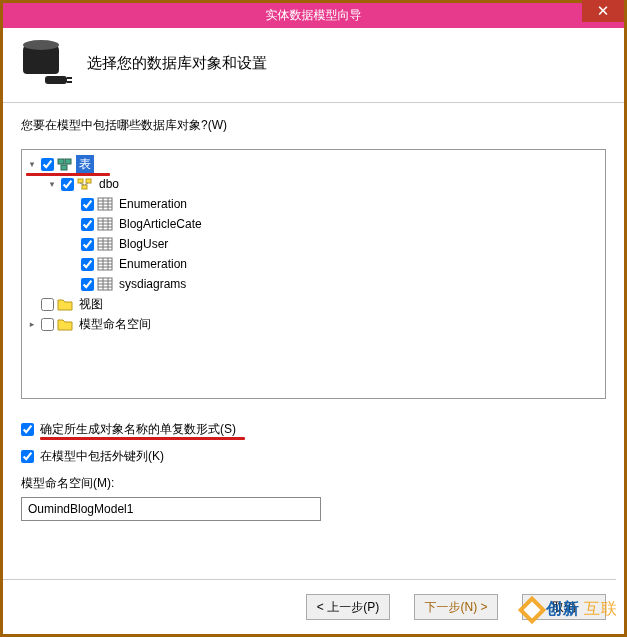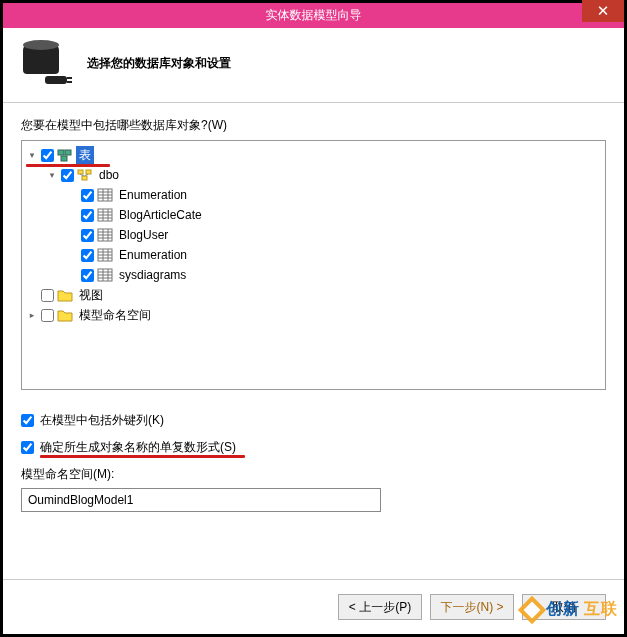--- a/index.html
+++ b/index.html
@@ -1,56 +1,56 @@
 <!DOCTYPE html>
 <html><head>
 <meta charset="utf-8">
 <style>
 * { box-sizing: border-box; margin: 0; padding: 0; }
 body { font-family: "Microsoft YaHei", "Segoe UI", sans-serif; font-size: 12px; background: #fff; }
-.window { width: 627px; height: 637px; border: 3px solid #000000; position: relative; background: #fff; }
+.window { width: 627px; height: 637px; border: 3px solid #a16207; position: relative; background: #fff; }
 .titlebar { height: 25px; background: #e83a8c; display: flex; align-items: center; justify-content: center; color: #fff; position: relative; }
 .titlebar-text { font-size: 12px; }
 .close-btn { position: absolute; right: 0; top: -3px; width: 42px; height: 22px; background: #c0392b; color: #fff; display: flex; align-items: center; justify-content: center; font-size: 15px; cursor: pointer; }
 .header { padding: 14px 18px 18px 18px; display: flex; align-items: center; gap: 18px; border-bottom: 1px solid #ccc; }
 .header-icon { width: 48px; height: 42px; position: relative; }
 .db-cyl { width: 36px; height: 30px; background: #222; border-radius: 6px 6px 4px 4px; position: absolute; top: 2px; left: 2px; }
 .db-cyl::before { content: ""; position: absolute; top: -4px; left: 0; width: 36px; height: 10px; border-radius: 50%; background: #555; }
 .db-plug { position: absolute; bottom: 0; left: 24px; width: 22px; height: 8px; background: #222; border-radius: 3px; }
 .db-plug::after { content: ""; position: absolute; right: -5px; top: 1px; width: 5px; height: 2px; background: #222; box-shadow: 0 4px 0 #222; }
-.header-title { font-weight: bold; font-size: 12px; }
+.header-title { font-weight: normal; font-size: 15px; }
 .content { padding: 14px 18px; }
-.prompt-label { margin-bottom: 6px; }
+.prompt-label { margin-bottom: 15px; }
 .tree-box { border: 1px solid #999; height: 250px; padding: 4px 4px; overflow: auto; background: #fff; }
 .tree { list-style: none; }
 .tree ul { list-style: none; padding-left: 20px; }
 .tree-row { display: flex; align-items: center; height: 20px; gap: 3px; white-space: nowrap; }
 .expander { width: 12px; height: 12px; display: inline-flex; align-items: center; justify-content: center; font-size: 9px; color: #666; cursor: pointer; }
 .expander.blank { visibility: hidden; }
 .chk { width: 13px; height: 13px; cursor: pointer; }
 .node-icon { width: 16px; height: 14px; display: inline-flex; align-items: center; justify-content: center; }
 .tbl-icon svg, .schema-icon svg, .folder-icon svg { display: block; }
 .node-label { padding: 1px 3px; }
 .node-label.sel { background: #2a6fd4; color: #fff; }
 .underline-red { position: relative; }
 .underline-red::after { content: ""; position: absolute; left: 0; bottom: -2px; height: 3px; background: #d11a1a; width: var(--uw,100%); border-radius: 1px; }
 .tree-top-red::after { width: 84px; }
 .checks { margin-top: 22px; }
 .check-row { display: flex; align-items: center; gap: 6px; margin-bottom: 10px; }
 .check-row label { cursor: pointer; }
 .ns-label { margin-top: 6px; margin-bottom: 5px; }
-.ns-input { width: 360px; height: 24px; border: 1px solid #888; padding: 2px 6px; font-family: inherit; font-size: 12px; }
-.footer { position: absolute; bottom: 0; left: 0; right: 0; border-top: 1px solid #ccc; padding: 14px 18px; display: flex; justify-content: flex-end; gap: 8px; background: #fff; }
+.ns-input { width: 300px; height: 24px; border: 1px solid #888; padding: 2px 6px; font-family: inherit; font-size: 12px; }
+.footer { position: absolute; bottom: 0; left: 0; right: 8px; border-top: 1px solid #ccc; padding: 14px 10px; display: flex; justify-content: flex-end; gap: 24px; background: #fff; }
 .btn { min-width: 84px; height: 26px; border: 1px solid #aaa; background: #efefef; font-family: inherit; font-size: 12px; cursor: pointer; }
 .btn:disabled { color: #a16207; cursor: default; }
 .watermark { position: absolute; right: 6px; bottom: 14px; display: flex; align-items: flex-end; gap: 4px; pointer-events: none; opacity: 0.92; }
 .wm-square { width: 20px; height: 20px; background: #f5a623; transform: rotate(45deg); position: relative; }
 .wm-square::after { content: ""; position: absolute; inset: 4px; background: #fff; }
 .wm-text1 { color: #0a58a8; font-weight: bold; font-size: 16px; letter-spacing: 1px; }
-.wm-text2 { color: #f5a623; font-weight: bold; font-size: 16px; letter-spacing: 1px; }
+.wm-text2 { color: #f5a623; font-weight: normal; font-size: 16px; letter-spacing: 1px; }
 .pluralize-underline::after { --uw: 205px; }
 </style>
 </head>
 <body>
 
 <div class="window">
   <div class="titlebar">
     <span class="titlebar-text">实体数据模型向导</span>
     <div class="close-btn">
         <span>✕</span>
@@ -211,26 +211,26 @@
                 </svg>
               </span>
             <span class="node-label">模型命名空间</span>
           </div>
         </li>
       </ul>
     </div>
 
     <div class="checks">
       <div class="check-row">
+        <input type="checkbox" class="chk" checked="" id="c1" style="">
+        <label for="c1" class="underline-red pluralize-underline">确定所生成对象名称的单复数形式(S)</label>
+      </div>
+      <div class="check-row">
         <input type="checkbox" class="chk" checked="" id="c2" style="">
         <label for="c2">在模型中包括外键列(K)</label>
-      </div>
-      <div class="check-row">
-        <input type="checkbox" class="chk" checked="" id="c1" style="">
-        <label for="c1" class="underline-red pluralize-underline">确定所生成对象名称的单复数形式(S)</label>
       </div>
 
       <div class="ns-label">模型命名空间(M):</div>
       <input class="ns-input" value="OumindBlogModel1" style="">
     </div>
   </div>
 
   <div class="footer">
     <button class="btn">&lt; 上一步(P)</button>
     <button class="btn" disabled="">下一步(N) &gt;</button>

